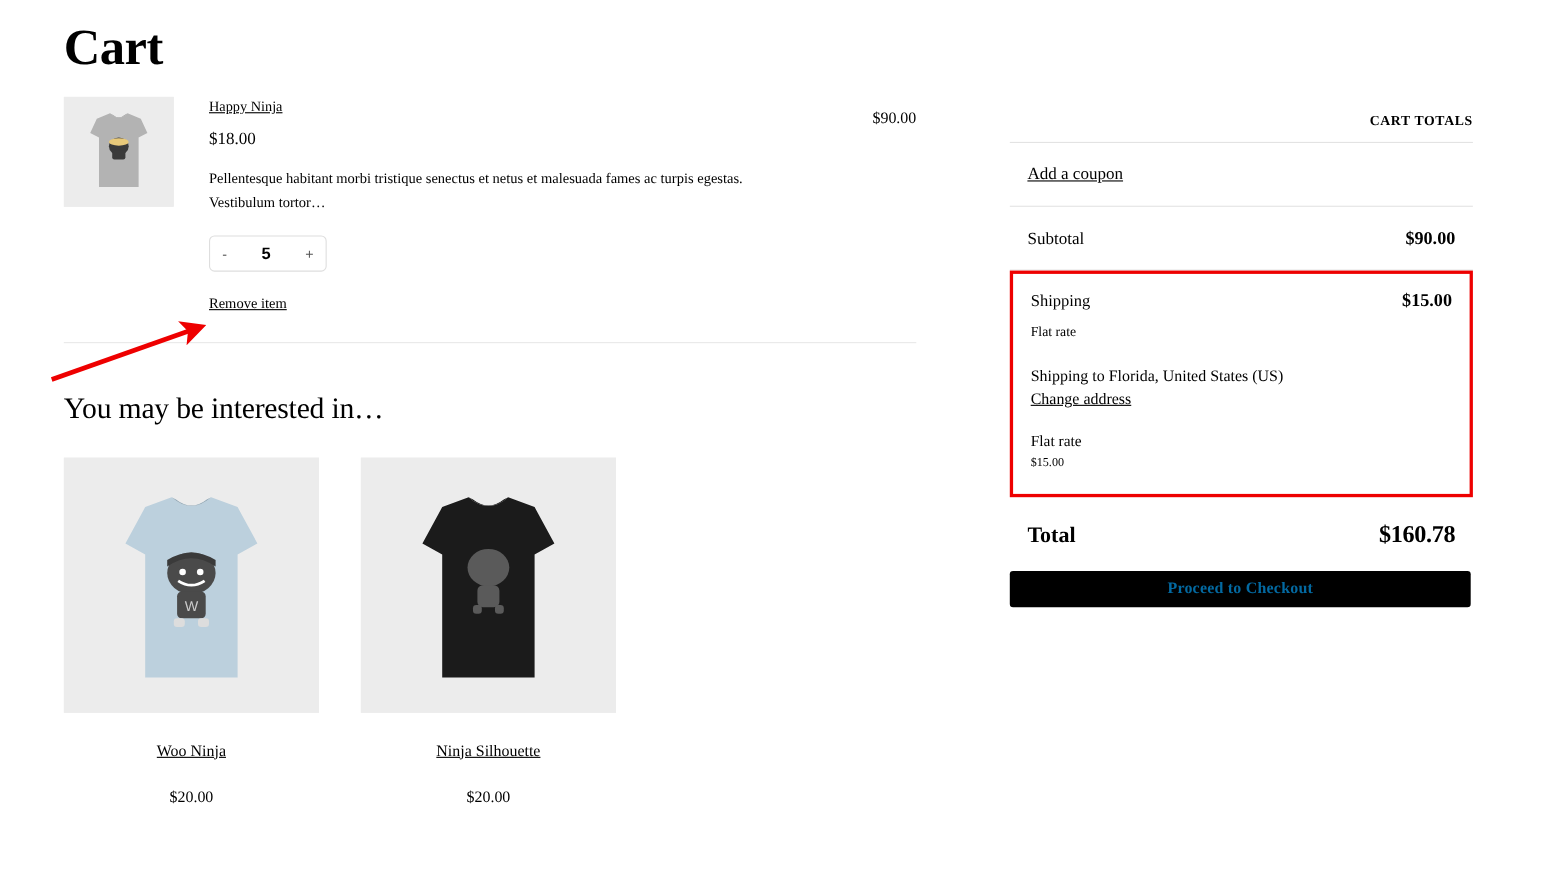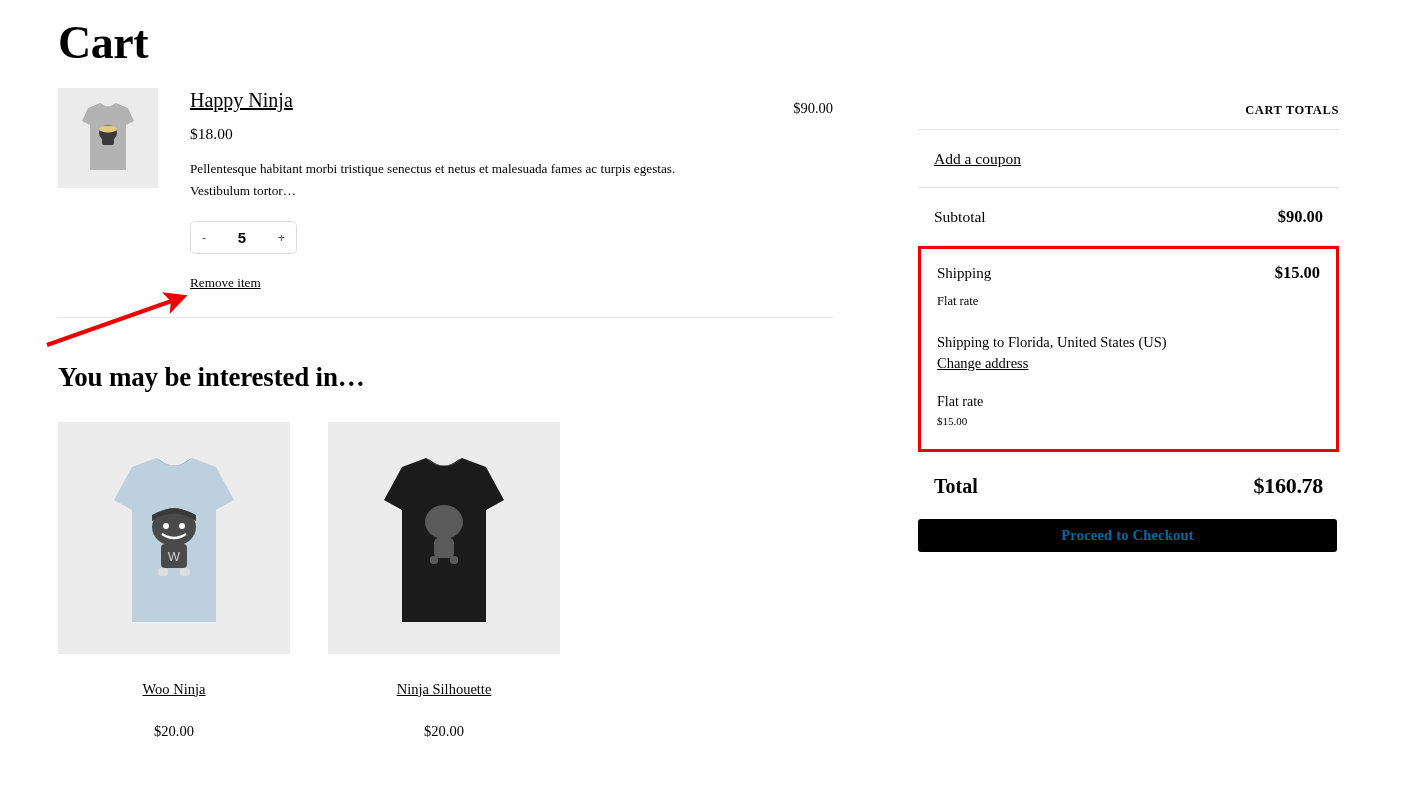--- a/index.html
+++ b/index.html
@@ -52,21 +52,21 @@
     width: 100px;
     height: 100px;
     background: #ececec;
     position: relative;
     overflow: hidden;
   }
   .thumb svg, .prod-img svg { display: block; width: 100%; height: 100%; }
 
   .info-cell { flex: 1 1 auto; padding-right: 20px; }
   .prod-name {
-    font-size: 20px;
+    font-size: 13px;
     text-decoration: underline;
     display: inline-block;
     line-height: 1.25;
     cursor: pointer;
   }
   .prod-price { font-size: 15.5px; margin-top: 12px; }
   .prod-desc {
     font-size: 13.2px;
     line-height: 1.65;
     margin-top: 15px;
@@ -101,21 +101,21 @@
     width: 110px;
     flex: 0 0 110px;
     text-align: right;
     font-size: 14.5px;
     padding-top: 12px;
   }
 
   
   .related-title {
     font-size: 27px;
-    font-weight: bold;
+    font-weight: normal;
     margin-top: 44px;
     letter-spacing: -0.2px;
   }
   .related-grid {
     display: flex;
     gap: 38px;
     margin-top: 29px;
   }
   .prod-card { width: 232px; }
   .prod-img {

